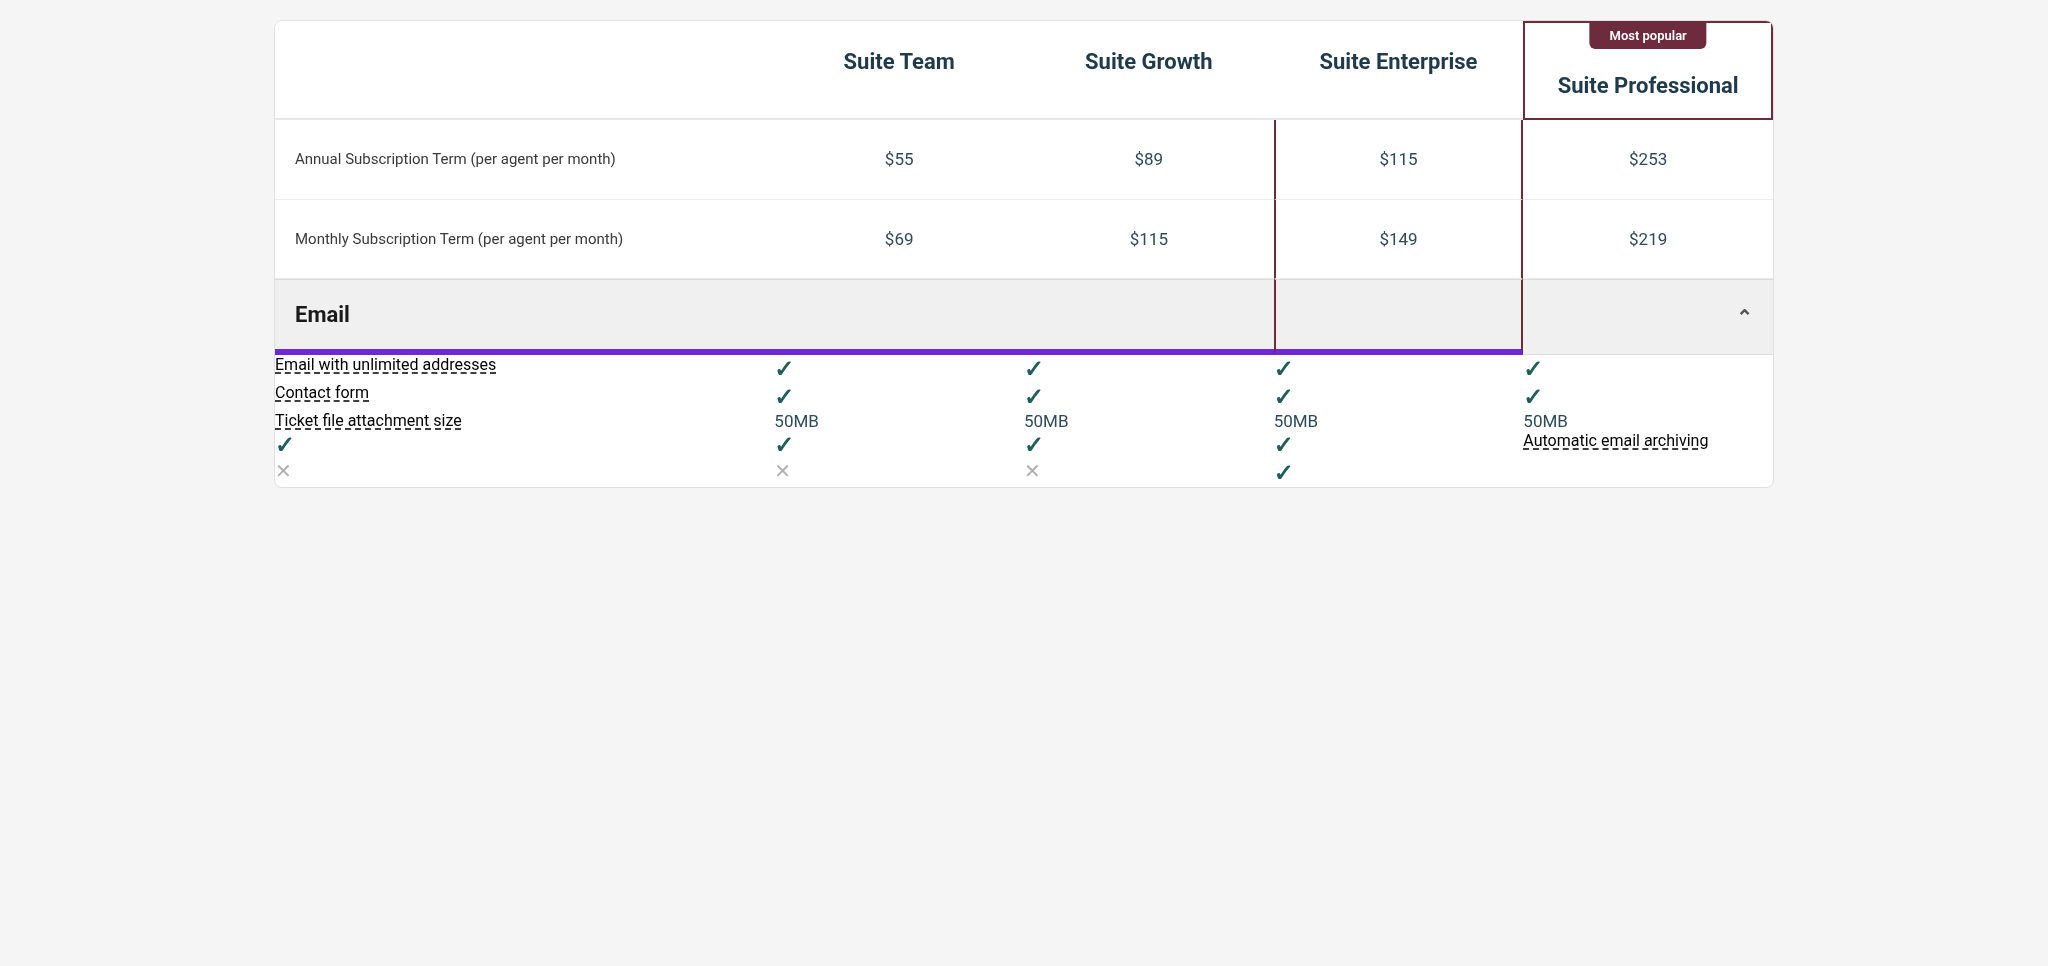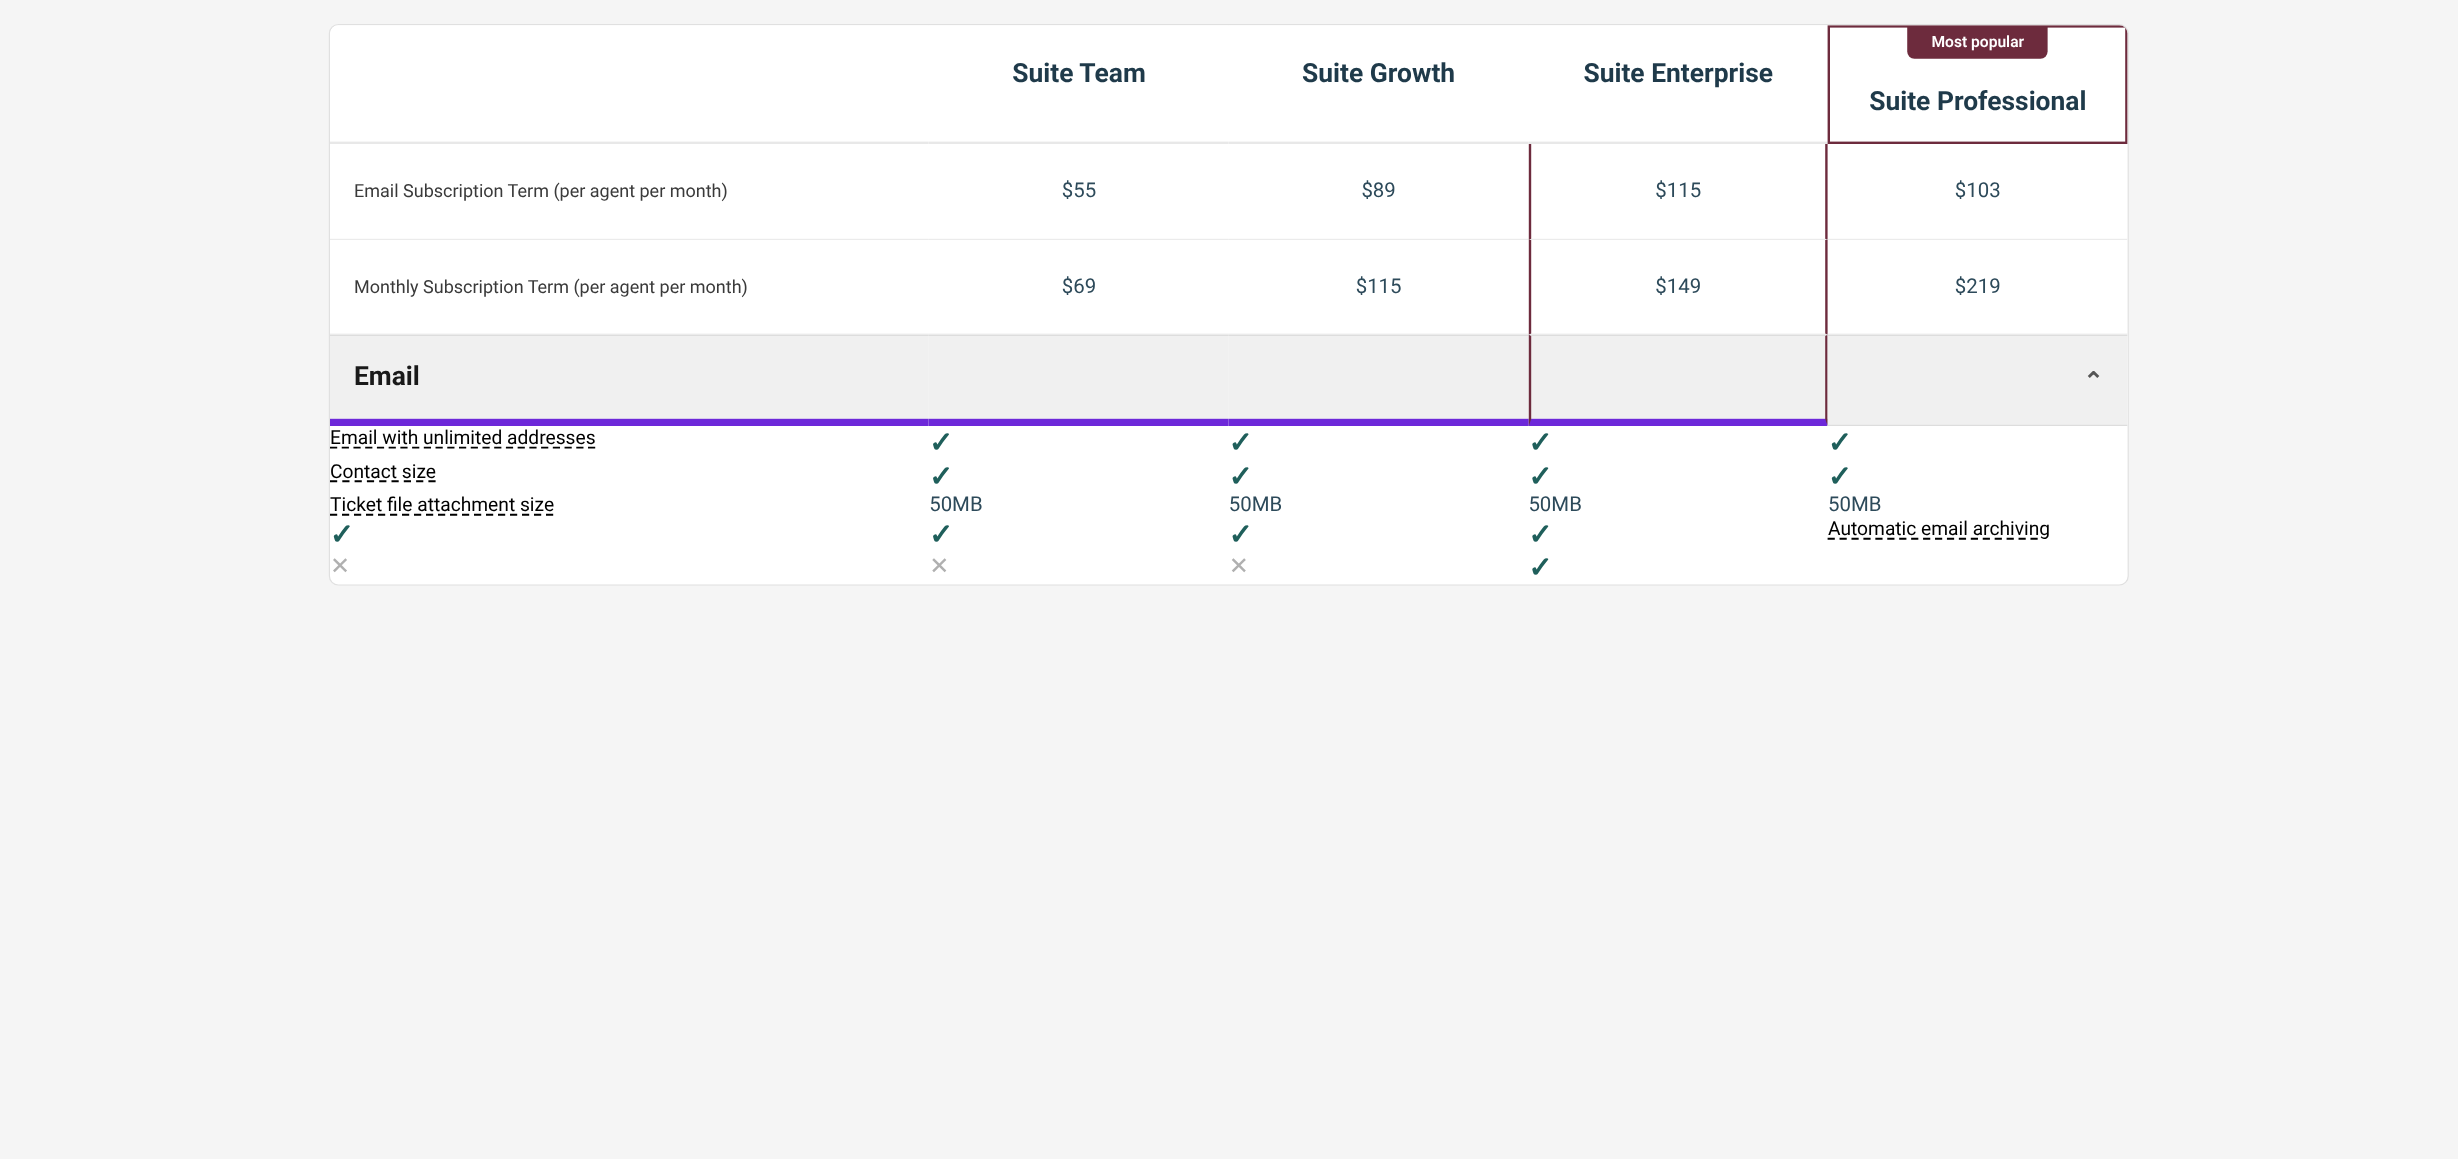--- a/index.html
+++ b/index.html
@@ -144,46 +144,46 @@
       <span class="plan-name">Suite Growth</span>
     </div>
     <div class="header-cell">
       <span class="plan-name">Suite Enterprise</span>
     </div>
     <div class="header-cell professional">
       <div class="most-popular-badge">Most popular</div>
       <span class="plan-name professional">Suite Professional</span>
     </div>
 
-    <div class="sub-cell feature-col">Email Subscription Term (per agent per month)</div>
+    <div class="sub-cell feature-col">Annual Subscription Term (per agent per month)</div>
     <div class="sub-cell">$55</div>
     <div class="sub-cell">$89</div>
     <div class="sub-cell professional-col">$115</div>
-    <div class="sub-cell">$103</div>
+    <div class="sub-cell">$253</div>
 
     <div class="sub-cell feature-col">Monthly Subscription Term (per agent per month)</div>
     <div class="sub-cell">$69</div>
     <div class="sub-cell">$115</div>
     <div class="sub-cell professional-col">$149</div>
     <div class="sub-cell">$219</div>
 
     <div class="section-header-cell">Email</div>
     <div class="section-header-cell"></div>
     <div class="section-header-cell"></div>
     <div class="section-header-cell professional-col"></div>
     <div class="section-header-cell collapse-cell">
       <span class="chevron-up">⌃</span>
     </div>
 
   <div class="cell feature-col"><span class="feature-label">Email with unlimited addresses</span></div>
       <div class="cell"><span class="check-icon">✓</span></div>
       <div class="cell"><span class="check-icon">✓</span></div>
       <div class="cell professional-col"><span class="check-icon">✓</span></div>
       <div class="cell"><span class="check-icon">✓</span></div>
-      <div class="cell feature-col"><span class="feature-label">Contact size</span></div>
+      <div class="cell feature-col"><span class="feature-label">Contact form</span></div>
       <div class="cell"><span class="check-icon">✓</span></div>
       <div class="cell"><span class="check-icon">✓</span></div>
       <div class="cell professional-col"><span class="check-icon">✓</span></div>
       <div class="cell"><span class="check-icon">✓</span></div>
       <div class="cell feature-col"><span class="feature-label">Ticket file attachment size</span></div>
       <div class="cell"><span class="value-text">50MB</span></div>
       <div class="cell"><span class="value-text">50MB</span></div>
       <div class="cell professional-col"><span class="value-text">50MB</span></div>
       <div class="cell"><span class="value-text">50MB</span></div>
       <div class="cell"><span class="check-icon">✓</span></div>

